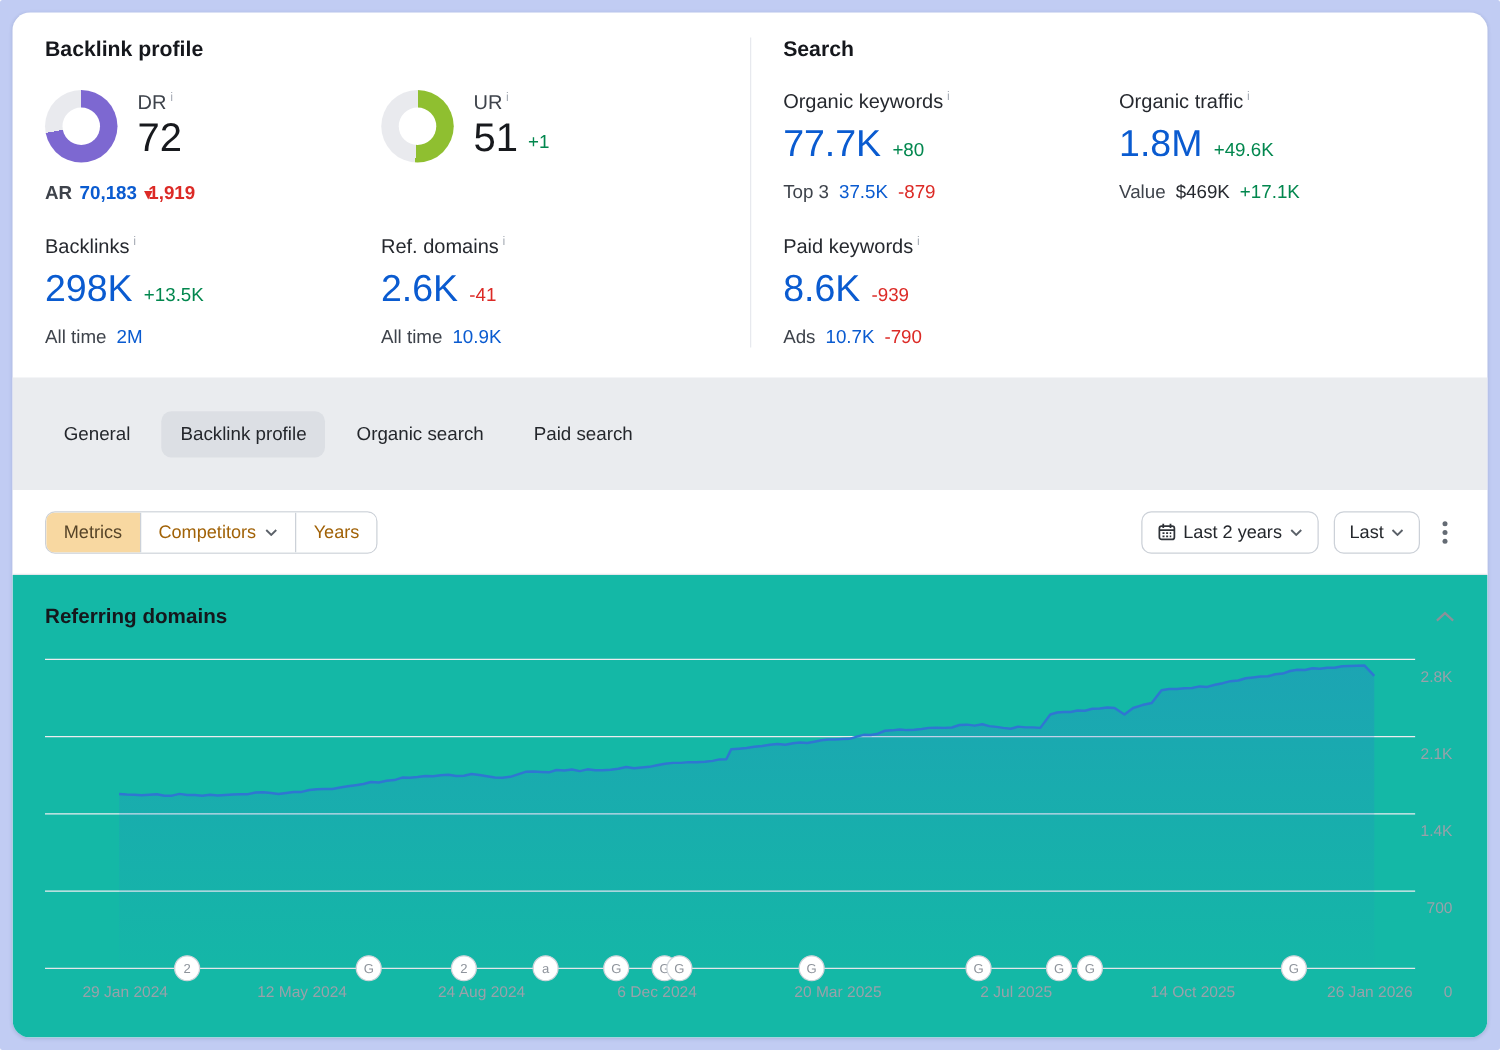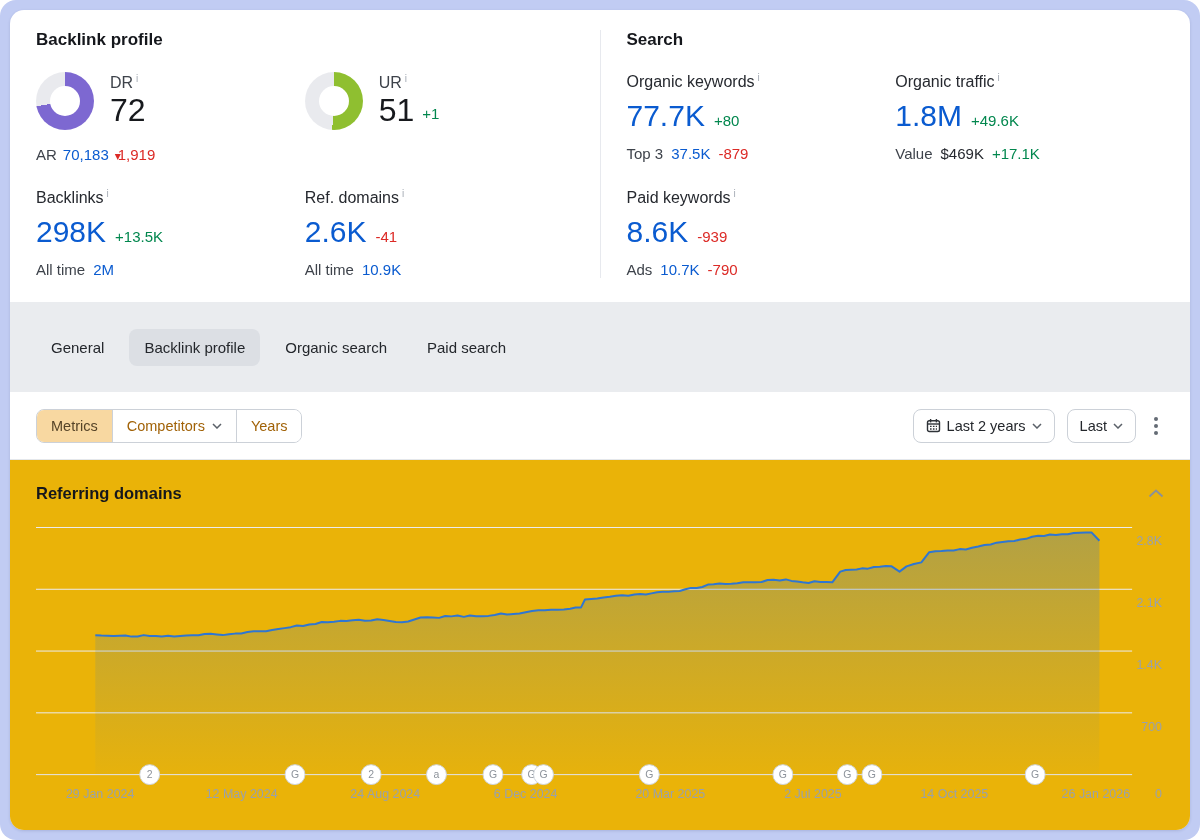--- a/index.html
+++ b/index.html
@@ -1,37 +1,37 @@
 <!DOCTYPE html>
 <html><head>
 <meta charset="utf-8">
 <style>
   * { box-sizing: border-box; margin: 0; padding: 0; }
   html,body { width:1200px; height:840px; font-family:"Liberation Sans", sans-serif; background:#fff; }
-  .frame { position:absolute; inset:0; width:1200px; height:840px; background:#c1ccf3; border-radius:16px;padding-left:36px; }
+  .frame { position:absolute; inset:0; width:1200px; height:840px; background:#c1ccf3; border-radius:2px;padding-left:36px; }
   .card { position:absolute; inset:10px; background:#fff; border-radius:14px; overflow:hidden;
           box-shadow:0 1px 3px rgba(30,40,90,.15); display:flex; flex-direction:column; }
 
   
   .stats { display:flex; padding:20px 0 24px; }
   .stats-half { flex:1; padding:0 26px; }
   .stats-half.left { border-right:1px solid #e7e9ee; }
   .section-title { font-size:17px; font-weight:bold; color:#15171c; margin-bottom:22px; }
   .stat-grid { display:grid; grid-template-columns:1fr 1fr; }
   .stat-row1 { min-height:116px; }
   .gauge { display:flex; align-items:center; }
   .donut { width:58px; height:58px; border-radius:50%; position:relative; flex:0 0 58px; }
   .donut::after { content:""; position:absolute; inset:14px; background:#fff; border-radius:50%; }
   .gauge-text { margin-left:16px; }
   .stat-label { font-size:16px; color:#3e434b; }
   .stat-label.dark { color:#26292f; }
   .info-i { font-size:10px; color:#a6acb5; vertical-align:super; margin-left:3px; }
   .gauge-value { font-size:32px; color:#17191d; line-height:1.15; display:flex; align-items:center; }
   .gauge-delta { font-size:15px; margin-left:8px; position:relative; top:3px; }
-  .ar-row { margin-top:16px; font-size:15px; display:flex; align-items:center; gap:6px; }
+  .ar-row { margin-top:16px; font-size:15px; display:flex; align-items:center; gap:6px;font-weight:bold; }
   .big-value-row { display:flex; align-items:baseline; gap:9px; margin-top:8px; }
   .big-value { font-size:30px; color:#0a5bd0; line-height:1.1; }
   .delta { font-size:15px; }
   .green { color:#02874e; }
   .red { color:#dc2a26; }
   .blue { color:#0a5bd0; }
   .dark-val { color:#26292f; }
   .sub-row { margin-top:13px; font-size:15px; display:flex; align-items:baseline; gap:8px; }
   .sub-label { color:#3e434b; }
   .tri-down { color:#dc2a26; font-size:12px; margin-right:-3px; }
@@ -48,21 +48,21 @@
   .seg { font-size:14.5px; color:#a16207; padding:8px 14px; background:#fff; display:flex; align-items:center; gap:7px; cursor:pointer; }
   .seg + .seg { border-left:1px solid #ccd1d8; }
   .seg.active { background:#f8d8a1; color:#564428; }
   .toolbar-right { display:flex; align-items:center; gap:12px; }
   .tb-btn { display:flex; align-items:center; gap:6px; border:1px solid #ccd1d8; border-radius:8px;
             padding:8px 12px; font-size:14.5px; color:#24272c; background:#fff; cursor:pointer; }
   .kebab { display:flex; flex-direction:column; gap:3px; padding:6px; cursor:pointer; }
   .kebab i { width:4px; height:4px; border-radius:50%; background:#646b74; }
 
   
-  .panel { flex:1; background:#eab308; padding:24px 26px 0; }
+  .panel { flex:1; background:#14b8a6; padding:24px 26px 0; }
   .panel-head { display:flex; align-items:center; justify-content:space-between; }
   .panel-title { font-size:16.5px; font-weight:bold; color:#15171c; }
   .chart-wrap { margin-top:14px; }
   svg text { font-family:"Liberation Sans", sans-serif; }
 </style>
 </head>
 <body>
 
 <div class="frame">
 <div class="card">

